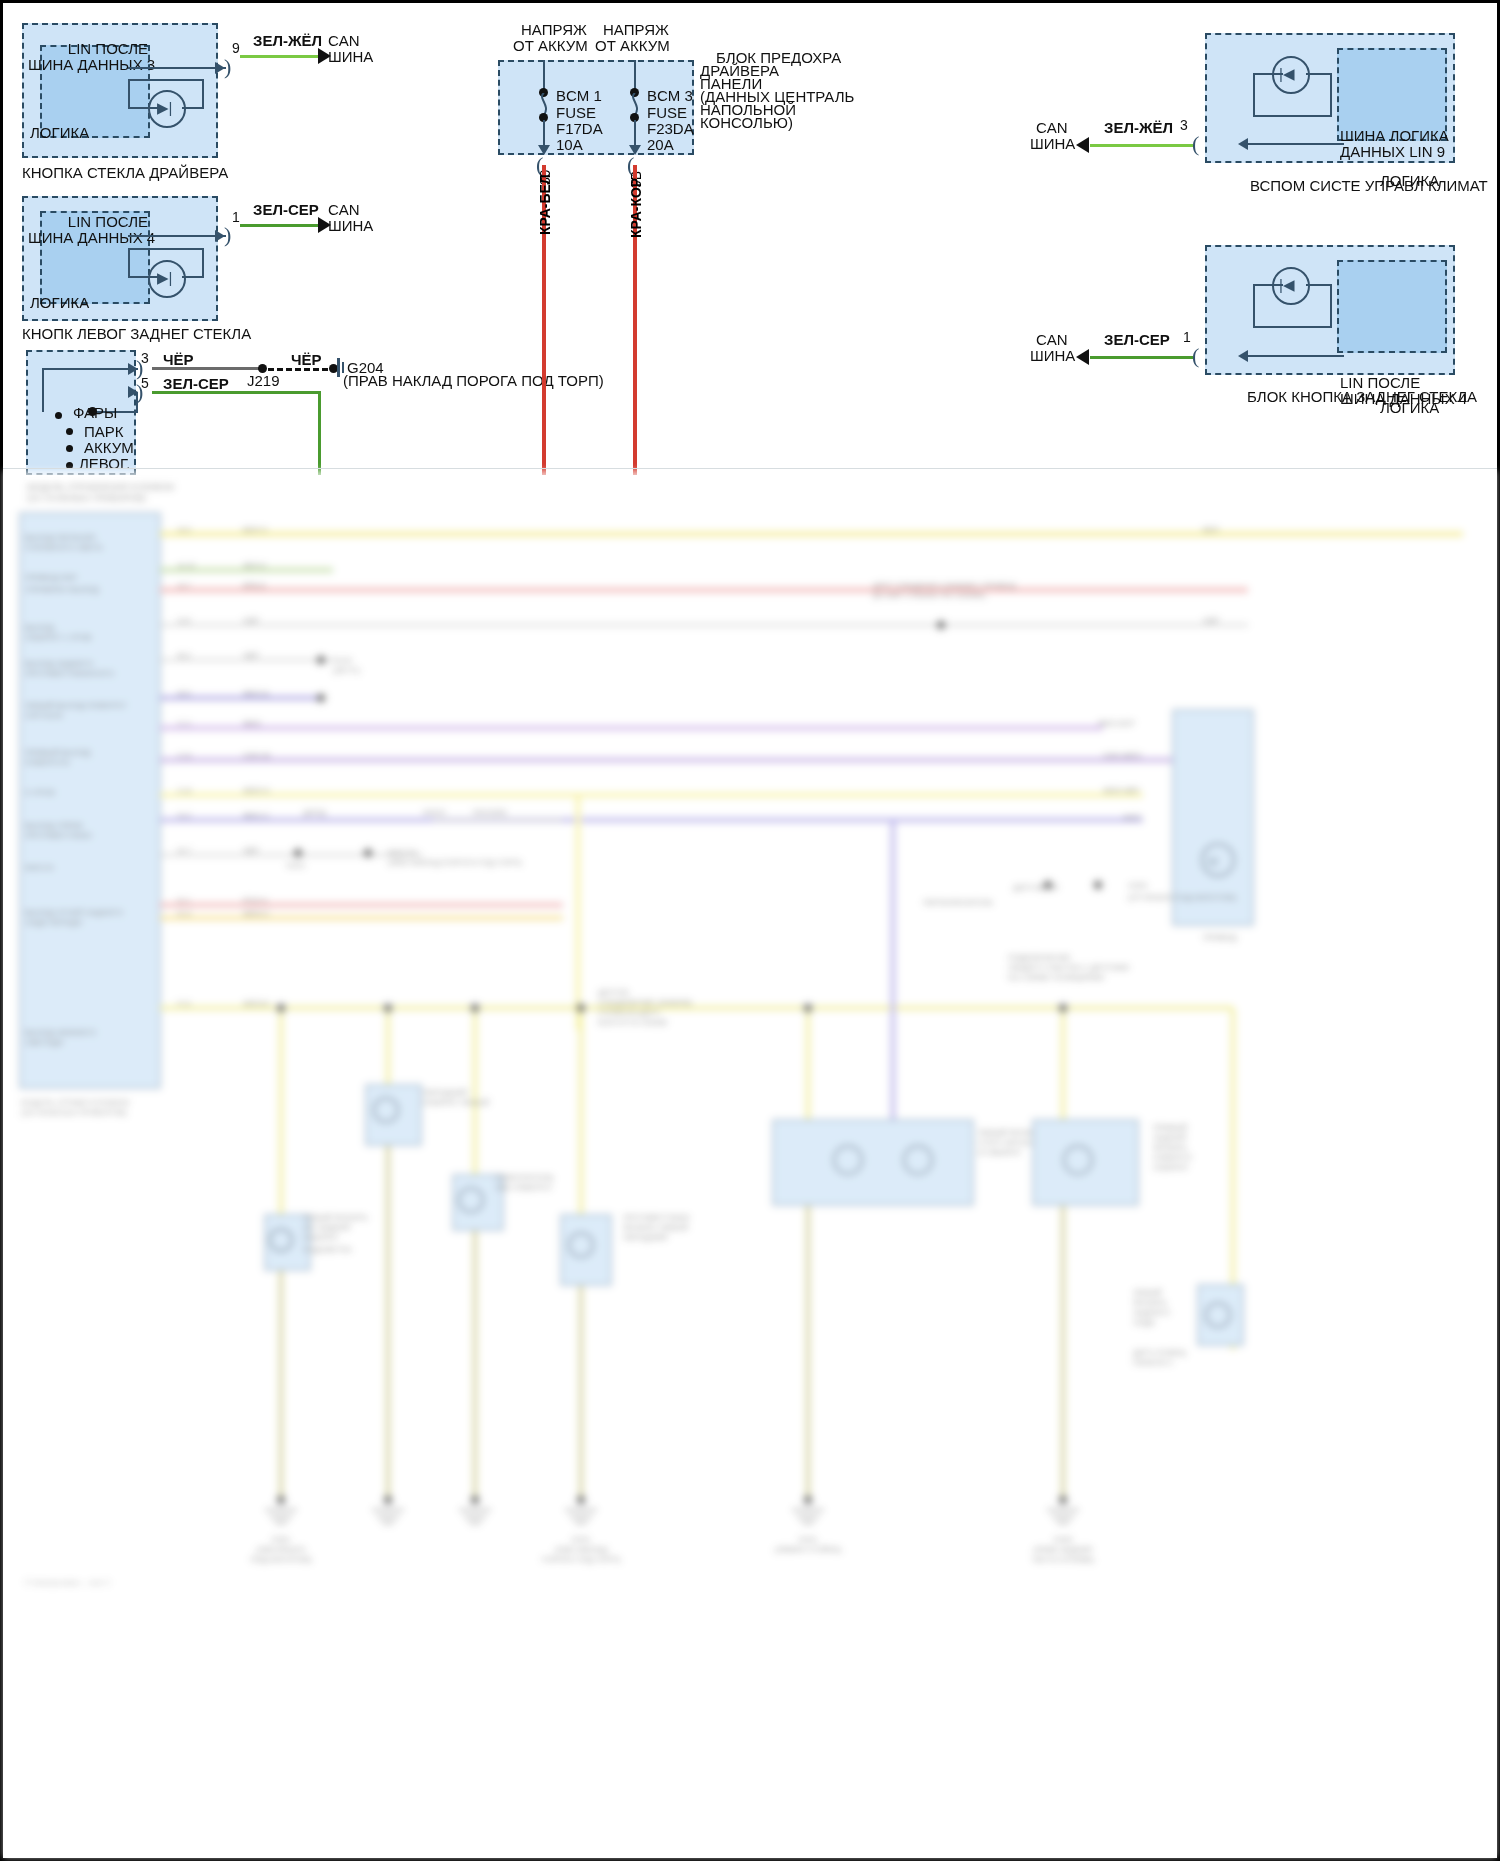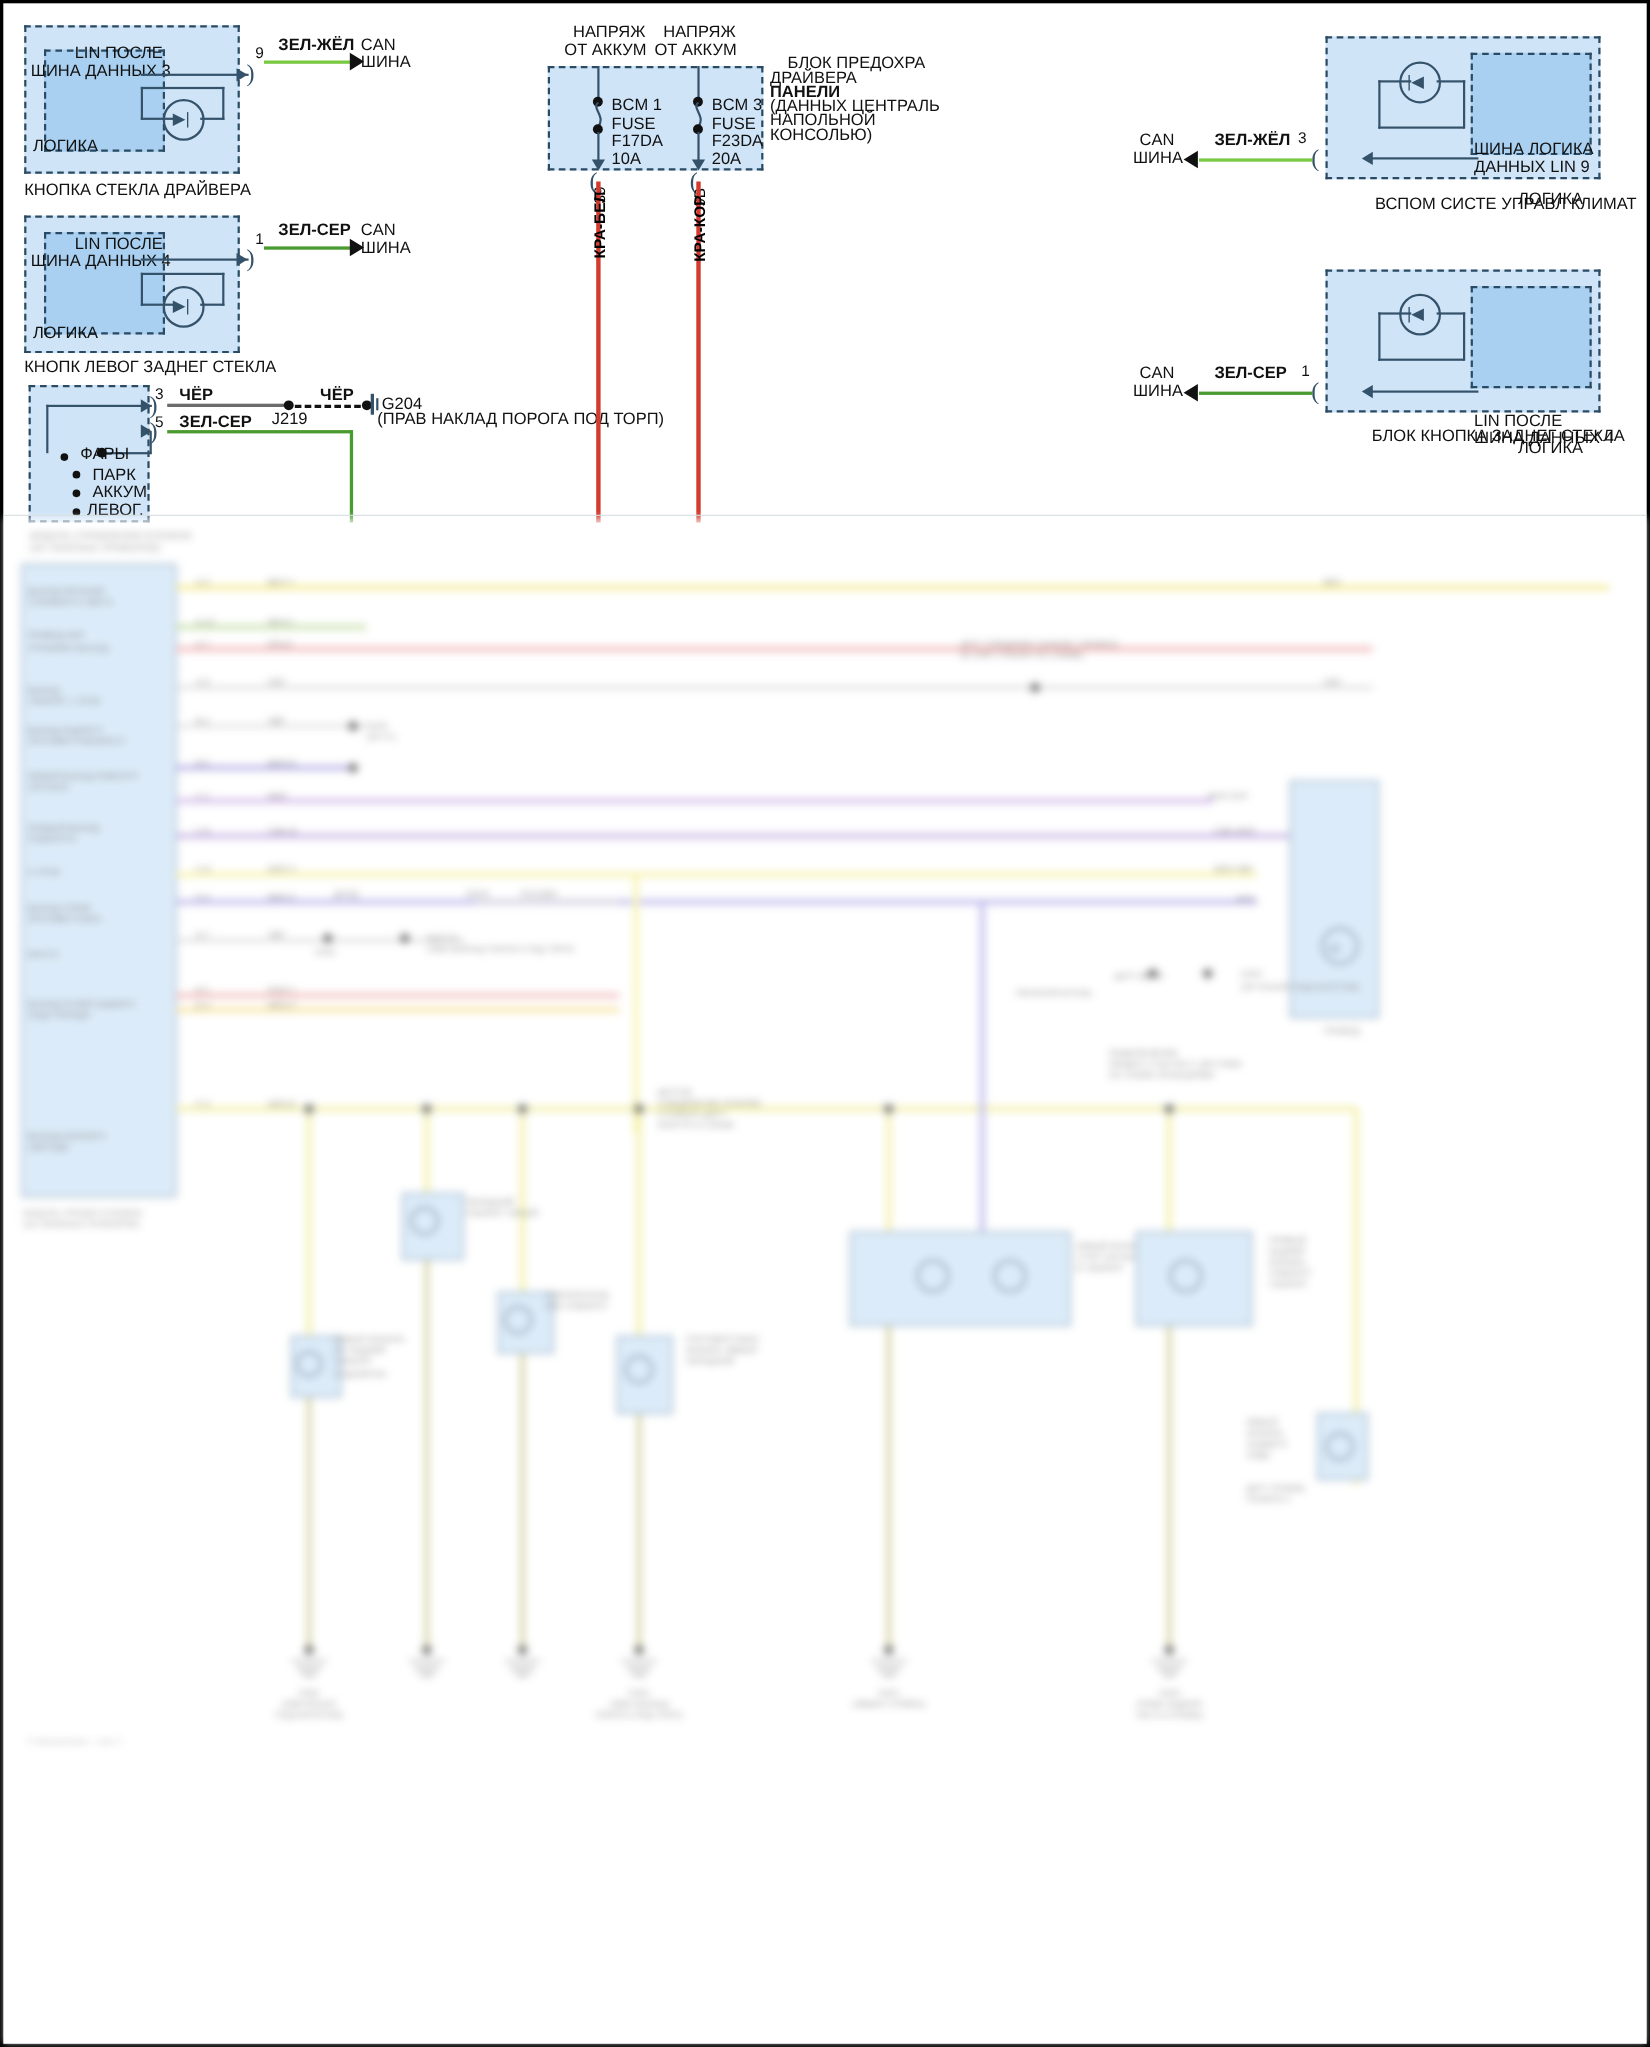--- a/index.html
+++ b/index.html
@@ -153,21 +153,21 @@
   <div class="lbl" style="left:647px;top:105px;">FUSE</div>
   <div class="lbl" style="left:647px;top:121px;">F23DA</div>
   <div class="lbl" style="left:647px;top:137px;">20A</div>
   <div class="conn" style="left:627px;top:152px;">(</div>
   <div class="vert" style="left:628px;top:188px;">9B</div>
   <div class="ln vred" style="left:633px;top:165px;width:4px;height:310px;"></div>
   <div class="vert" style="left:628px;top:238px;font-weight:bold;">КРА-КОР</div>
 
   <div class="lbl" style="left:716px;top:50px;">БЛОК ПРЕДОХРА</div>
   <div class="lbl" style="left:700px;top:63px;">ДРАЙВЕРА</div>
-  <div class="lbl" style="left:700px;top:76px;font-weight:bold;">ПАНЕЛИ</div>
+  <div class="lbl" style="left:700px;top:76px;">ПАНЕЛИ</div>
   <div class="lbl" style="left:700px;top:89px;">(ДАННЫХ ЦЕНТРАЛЬ</div>
   <div class="lbl" style="left:700px;top:102px;">НАПОЛЬНОЙ</div>
   <div class="lbl" style="left:700px;top:115px;">КОНСОЛЬЮ)</div>
 
   <div class="blk" style="left:1205px;top:33px;width:250px;height:130px;"></div>
   <div class="blk-in" style="left:1337px;top:48px;width:110px;height:93px;"></div>
   <div class="lbl" style="left:1340px;top:128px;">ШИНА ЛОГИКА</div>
   <div class="lbl" style="left:1340px;top:144px;">ДАННЫХ LIN 9</div>
   <div class="lbl" style="left:1380px;top:173px;">ЛОГИКА</div>
   <div class="ln" style="left:1244px;top:143px;width:100px;height:2px;"></div>

